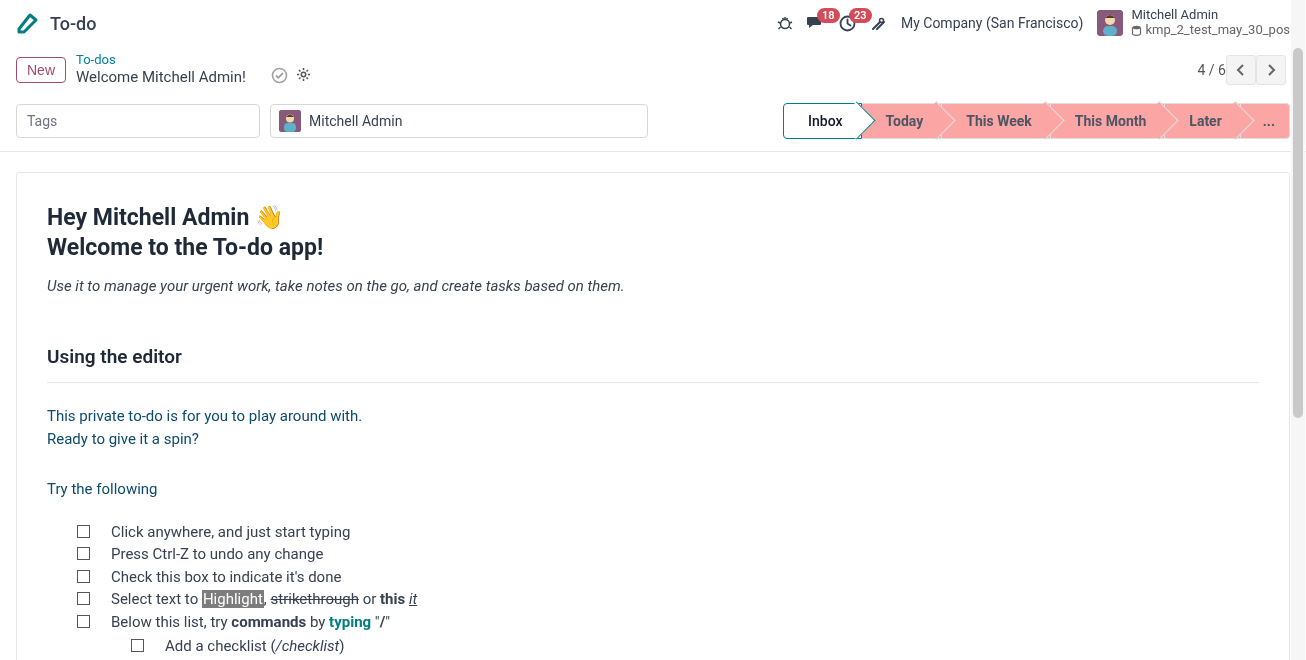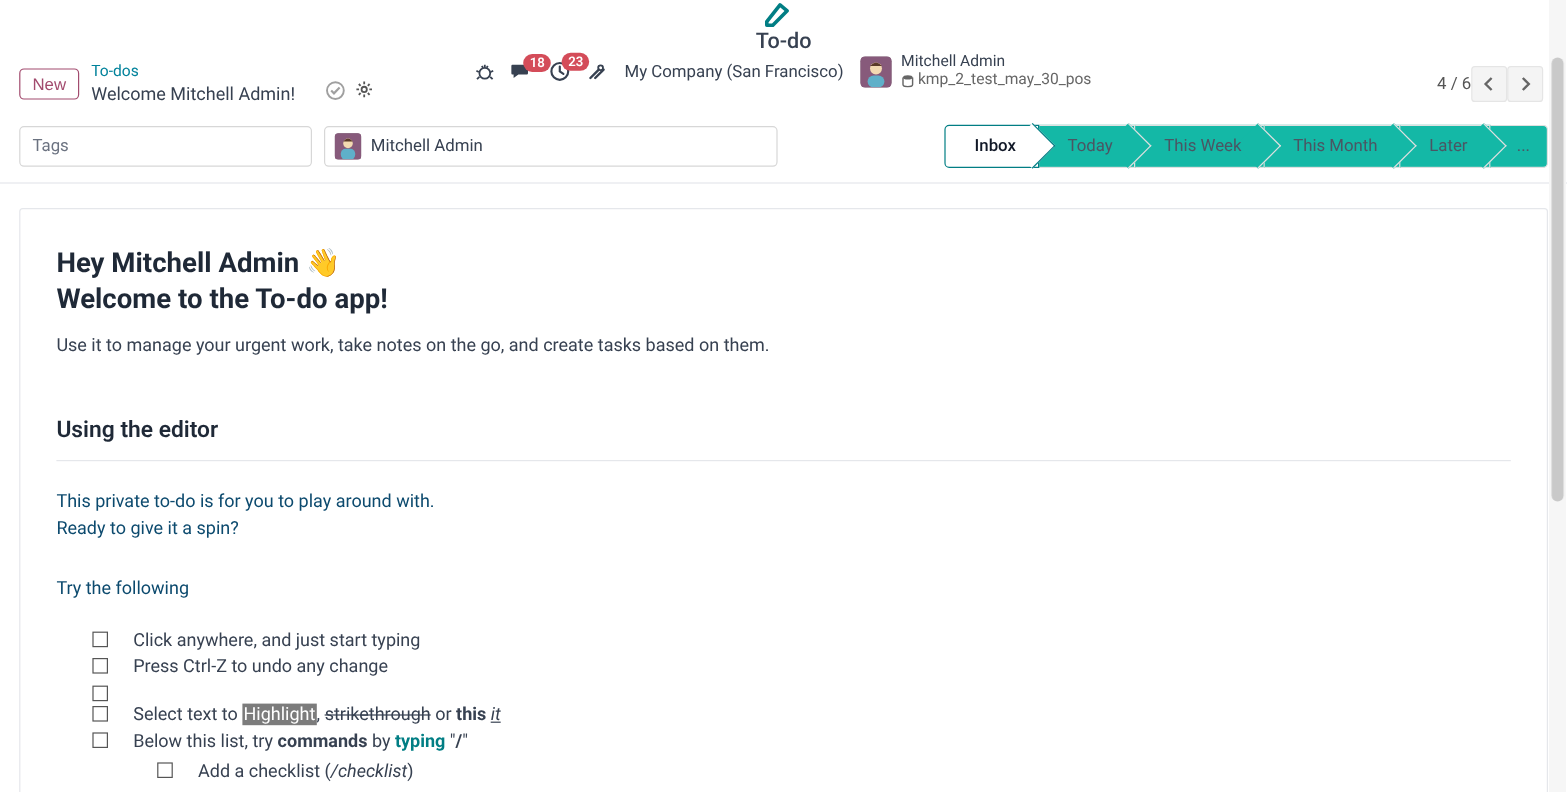--- a/index.html
+++ b/index.html
@@ -1,19 +1,19 @@
 <!DOCTYPE html>
 <html><head>
 <meta charset="utf-8">
 <style>
 * { box-sizing: border-box; margin: 0; padding: 0; }
 body { font-family: -apple-system, BlinkMacSystemFont, "Segoe UI", Roboto, "Helvetica Neue", Arial, sans-serif; font-size: 14px; color: #374151; background: #fff; width: 1306px; height: 660px; overflow: hidden; position: relative; }
 
 
-.topnav { display: flex; align-items: center; height: 46px; padding: 0 16px; border-bottom: 0; flex-direction: column; }
+.topnav { display: flex; align-items: center; height: 46px; padding: 0 16px; border-bottom: 0; }
 .app-icon { width: 24px; height: 24px; margin-right: 10px; }
 .app-title { font-size: 18px; color: #374151; font-weight: 500; }
 .topnav-spacer { flex: 1; }
 .topnav-right { display: flex; align-items: center; gap: 14px; }
 .icon-btn { display: inline-flex; align-items: center; justify-content: center; cursor: pointer; position: relative; }
 .badge { position: absolute; top: -7px; left: 10px; background: #d44c59; color: #fff; font-size: 11px; font-weight: 600; border-radius: 9px; padding: 0 5px; line-height: 15px; min-width: 18px; text-align: center; }
 .company { font-size: 14px; color: #374151; }
 .user-block { display: flex; align-items: center; gap: 8px; }
 .avatar { width: 26px; height: 26px; border-radius: 4px; background: #714b67; display: inline-flex; align-items: center; justify-content: center; overflow: hidden; }
 .avatar svg { width: 26px; height: 26px; }
@@ -37,34 +37,34 @@
 .ctrl-row { display: flex; align-items: center; gap: 10px; padding: 6px 16px 12px 16px; border-bottom: 1px solid #e5e7eb; margin-bottom: 10px; background: #f9fafb00; }
 .tags-input { width: 244px; height: 34px; border: 1px solid #d7d7d7; border-radius: 4px; padding: 0 10px; font-size: 14px; color: #6b7280; background: #fff; display: flex; align-items: center; }
 .assignee { width: 378px; height: 34px; border: 1px solid #d7d7d7; border-radius: 4px; background: #fff; display: flex; align-items: center; padding: 0 8px; gap: 8px; }
 .assignee .avatar-sm { width: 22px; height: 22px; border-radius: 3px; background: #714b67; display: inline-flex; align-items: center; justify-content: center; overflow: hidden; }
 .assignee .avatar-sm svg { width: 22px; height: 22px; }
 .assignee-name { font-size: 14px; color: #374151; }
 .ctrl-spacer { flex: 1; }
 
 
 .stages { display: flex; align-items: stretch; height: 36px; }
-.stage { position: relative; display: flex; align-items: center; padding: 0 18px 0 24px; font-size: 14px; color: #4b5563; background: #14b8a6; border: 1px solid #e0e0e0; border-left: none; cursor: pointer; }
+.stage { position: relative; display: flex; align-items: center; padding: 0 18px 0 24px; font-size: 14px; color: #4b5563; background: #fca5a5; border: 1px solid #e0e0e0; border-left: none; cursor: pointer; font-weight: bold; }
 .stage:first-child { border-left: 1px solid #e0e0e0; border-top-left-radius: 4px; border-bottom-left-radius: 4px; }
 .stage::after { content: ""; position: absolute; right: -9px; top: 3px; width: 26px; height: 26px; background: inherit; border-top: 1px solid #e0e0e0; border-right: 1px solid #e0e0e0; transform: rotate(45deg); z-index: 1; }
 .stage.active { background: #fff; color: #111827; border-color: #017e84; z-index: 2; font-weight: 500; }
 .stage.active::after { border-color: #017e84; background: #fff; }
 .stage.more { padding: 0 14px 0 22px; border-top-right-radius: 4px; border-bottom-right-radius: 4px; }
 .stage.more::after { display: none; }
 .stage span { position: relative; z-index: 3; background: transparent; }
 
 
 .content-wrap { padding: 0 16px; height: calc(660px - 46px - 54px - 52px); overflow-y: auto; }
 .content-card { border: 1px solid #e5e7eb; border-radius: 3px; padding: 30px 30px 40px 30px; margin-top: 10px; min-height: 800px; background: #fff; }
 .content-card h1 { font-size: 23px; font-weight: 700; color: #1f2937; line-height: 1.3; }
-.content-card .subtitle { margin-top: 12px; font-size: 15px; color: #374151; }
+.content-card .subtitle { margin-top: 12px; font-size: 15px; color: #374151; font-style: italic; }
 .content-card h3 { font-size: 19px; font-weight: 600; margin-top: 48px; color: #1f2937; }
 .content-card hr { border: none; border-top: 1px solid #e5e7eb; margin: 14px 0 22px 0; }
 .content-card p { font-size: 15px; color: #0c4a6e; line-height: 1.5; }
 .try { margin-top: 28px; }
 ul.check { list-style: none; margin-top: 20px; padding-left: 30px; }
 ul.check li { display: flex; align-items: flex-start; gap: 21px; font-size: 15px; line-height: 1.5; color: #374151; }
 ul.check li .box { width: 13px; height: 13px; border: 1.5px solid #555; margin-top: 4px; flex-shrink: 0; cursor: pointer; }
 ul.check.nested { padding-left: 84px; margin-top: 2px; }
 .hl { background: #7c7c7c; color: #fff; padding: 0 1px; }
 .strike { text-decoration: line-through; text-align: center; }
@@ -247,20 +247,21 @@
       <li>
           <span class="box"></span>
           <span>Click anywhere, and just start typing</span>
         </li>
       <li>
           <span class="box"></span>
           <span>Press Ctrl-Z to undo any change</span>
         </li>
       <li>
           <span class="box"></span>
+          <span>Check this box to indicate it's done</span>
         </li>
       <li>
           <span class="box"></span>
         <span>
           <span>Select text to </span><span class="hl">Highlight</span><span>, </span><span class="strike">strikethrough</span><span> or </span><span class="bold">this</span><span> </span><span class="italic" style="text-decoration:underline;">it</span>
         </span>
       </li>
       <li>
           <span class="box"></span>
         <span>

